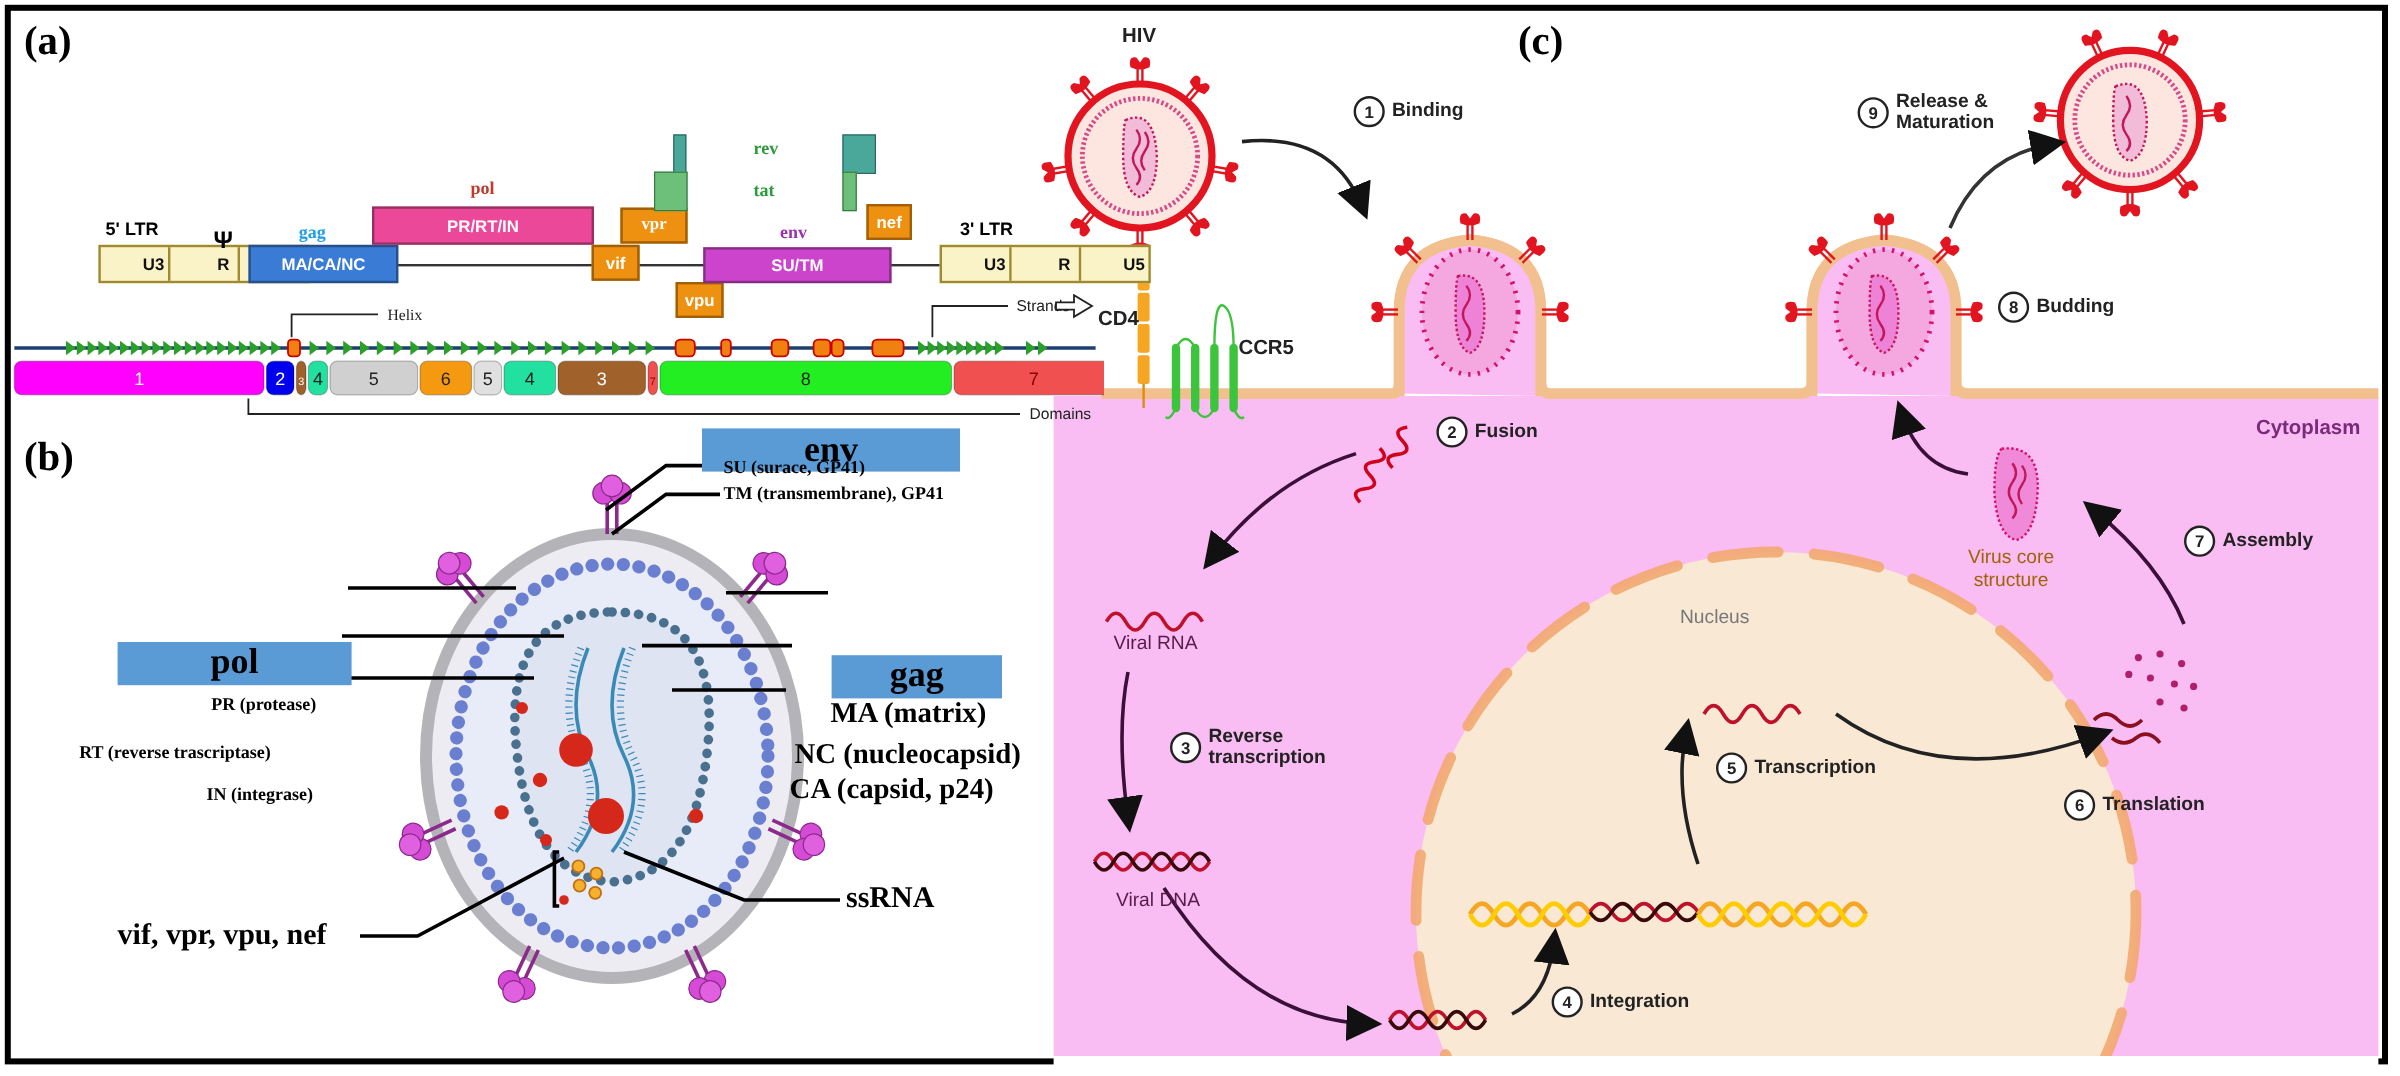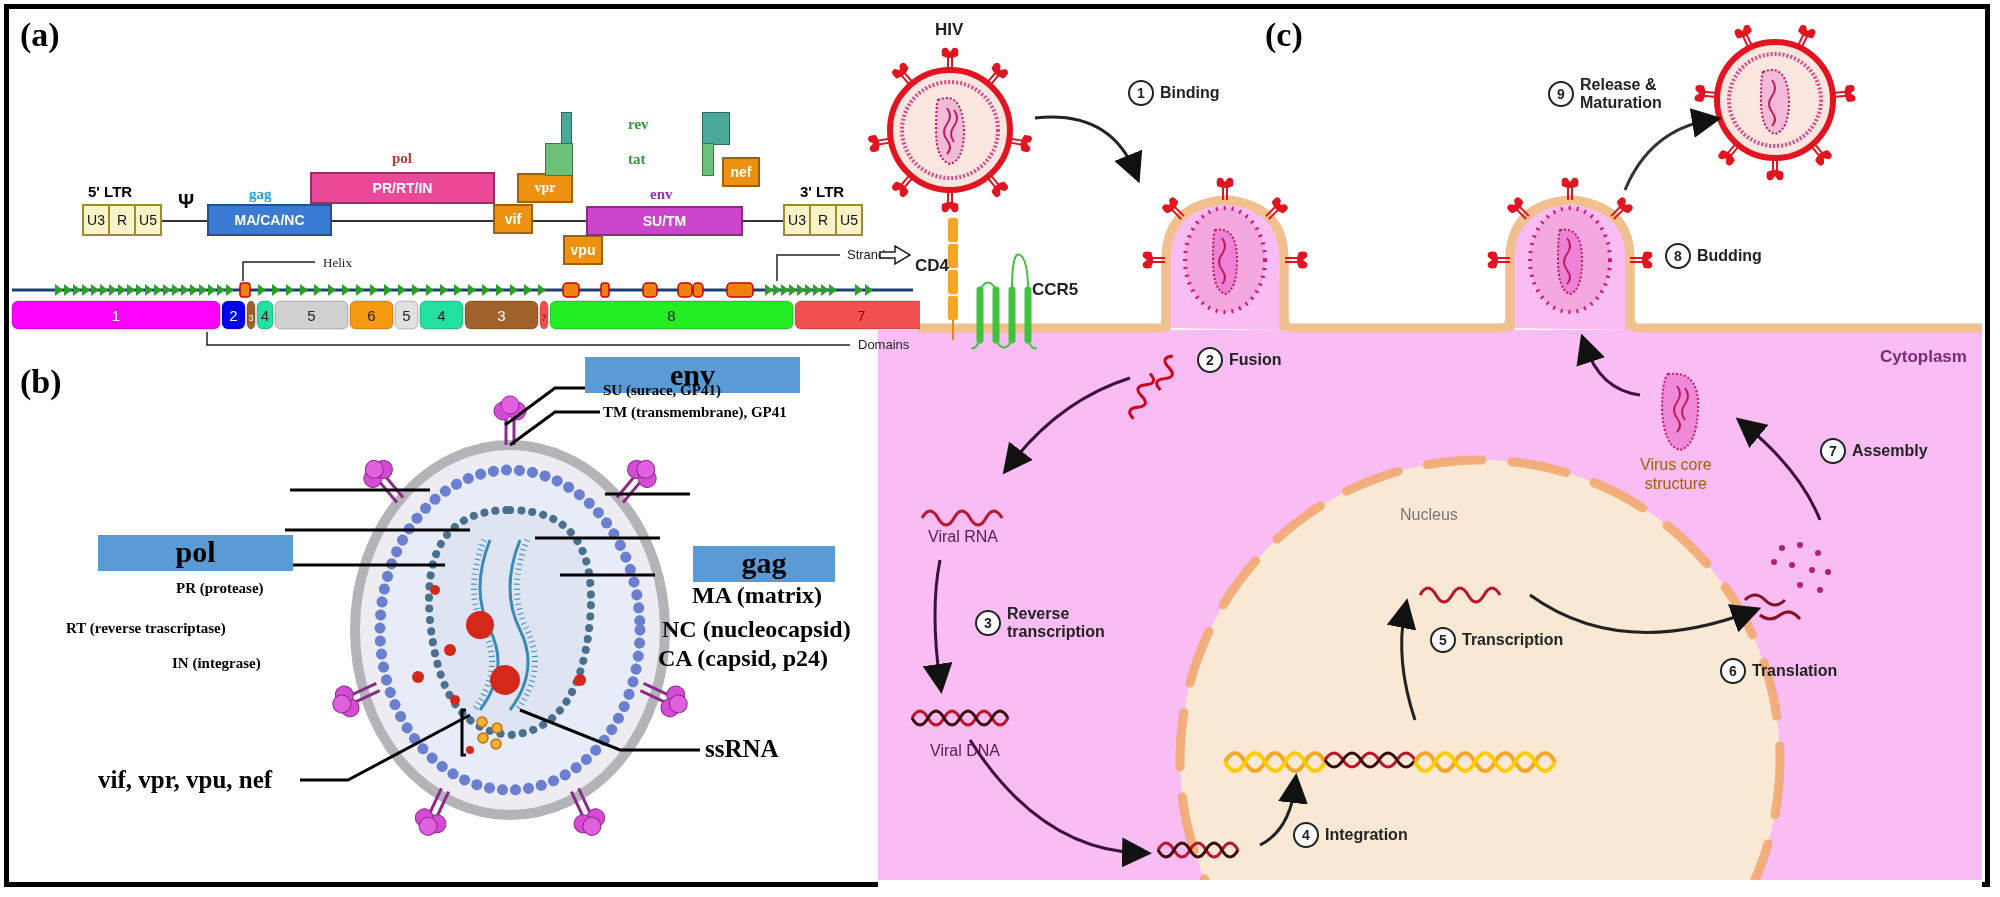--- a/index.html
+++ b/index.html
@@ -230,21 +230,21 @@
   <span class="txt">
       <div>Release &amp;</div>
       <div>Maturation</div>
     </span>
 </div>
 
 <div class="panel-label" style="left:20px;top:16px;">(a)</div>
 
 <style>
   .ltr { position:absolute; display:flex; border:2px solid #a08a30; background:#fbf3c8; }
-  .ltr span { width:24px; height:28px; display:flex; align-items:center; justify-content:center; font-weight:normal; font-size:14px; color:#111; border-right:2px solid #a08a30; }
+  .ltr span { width:24px; height:28px; display:flex; align-items:center; justify-content:center; font-weight:bold; font-size:14px; color:#111; border-right:2px solid #a08a30;padding-left:32px; }
   .ltr span:last-child { border-right:none;border-radius:11px; }
   .gbox { position:absolute; color:#fff; font-weight:bold; font-size:14px; display:flex; align-items:center; justify-content:center; border:2px solid rgba(0,0,0,0.35); box-sizing:border-box; }
   .orange { background:#ee9010; border-color:#a06008; }
   .gname { position:absolute; font-family:"Liberation Serif", serif; font-weight:bold; font-size:15px; }
 </style>
 
 <div class="abs" style="left:160px;top:220px;width:655px;height:2px;background:#333;"></div>
 
 <div class="abs" style="left:88px;top:183px;font-weight:bold;font-size:15px;">5' LTR</div>
 <div class="ltr" style="left:82px;top:204px;">
@@ -267,21 +267,21 @@
 <div class="abs" style="left:561px;top:112px;width:9px;height:31px;background:#4aa89a;border:1px solid #2a6a60;"></div>
 <div class="abs" style="left:545px;top:143px;width:26px;height:31px;background:#6cc07a;border:1px solid #3a7a40;"></div>
 <div class="abs" style="left:702px;top:112px;width:26px;height:31px;background:#4aa89a;border:1px solid #2a6a60;"></div>
 <div class="abs" style="left:702px;top:143px;width:10px;height:31px;background:#6cc07a;border:1px solid #3a7a40;"></div>
 <div class="gname" style="left:628px;top:116px;color:#2e9a3e;">rev</div>
 <div class="gname" style="left:628px;top:151px;color:#2e9a3e;">tat</div>
 
 <div class="gname" style="left:650px;top:186px;color:#9b30b0;">env</div>
 <div class="gbox" style="left:586px;top:206px;width:157px;height:30px;background:#cc44cc;">SU/TM</div>
 
-<div class="gbox orange" style="left:722px;top:157px;width:38px;height:30px;">nef</div>
+<div class="gbox orange" style="left:722px;top:170px;width:38px;height:30px;">nef</div>
 
 <div class="abs" style="left:800px;top:183px;font-weight:bold;font-size:15px;">3' LTR</div>
 <div class="ltr" style="left:783px;top:204px;">
   <span>U3</span>
   <span>R</span>
   <span>U5</span>
 </div>
 
 <svg class="abs" style="left:0;top:245px;" width="920" height="120">
   <line x1="12" y1="45" x2="913" y2="45" stroke="#1d3f6e" stroke-width="3"></line>

